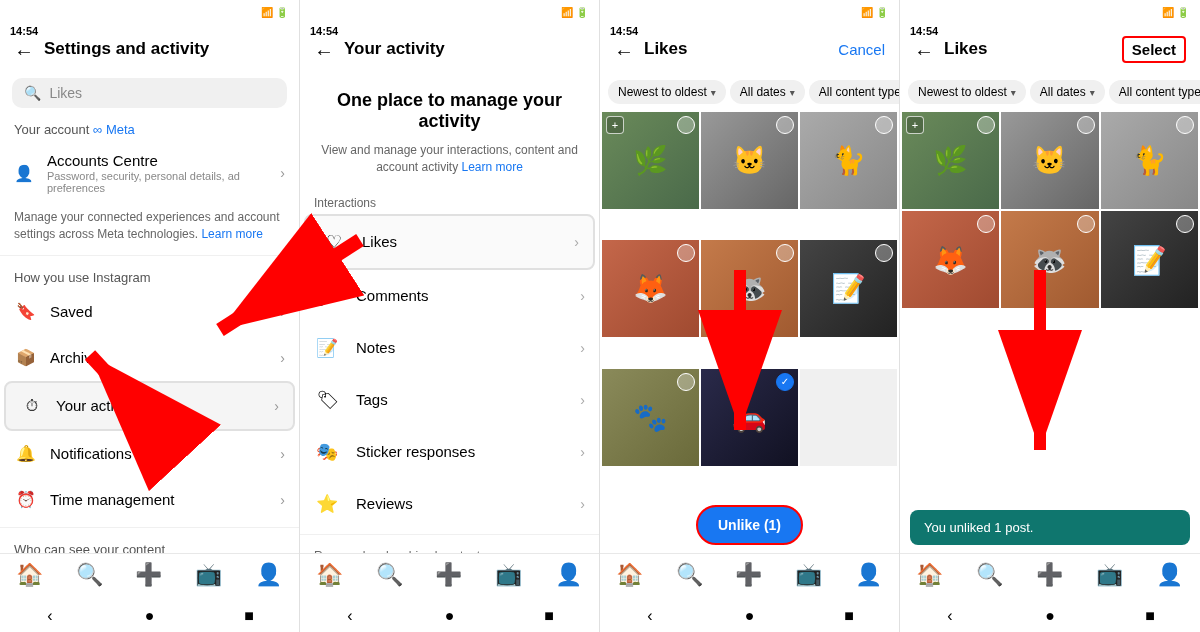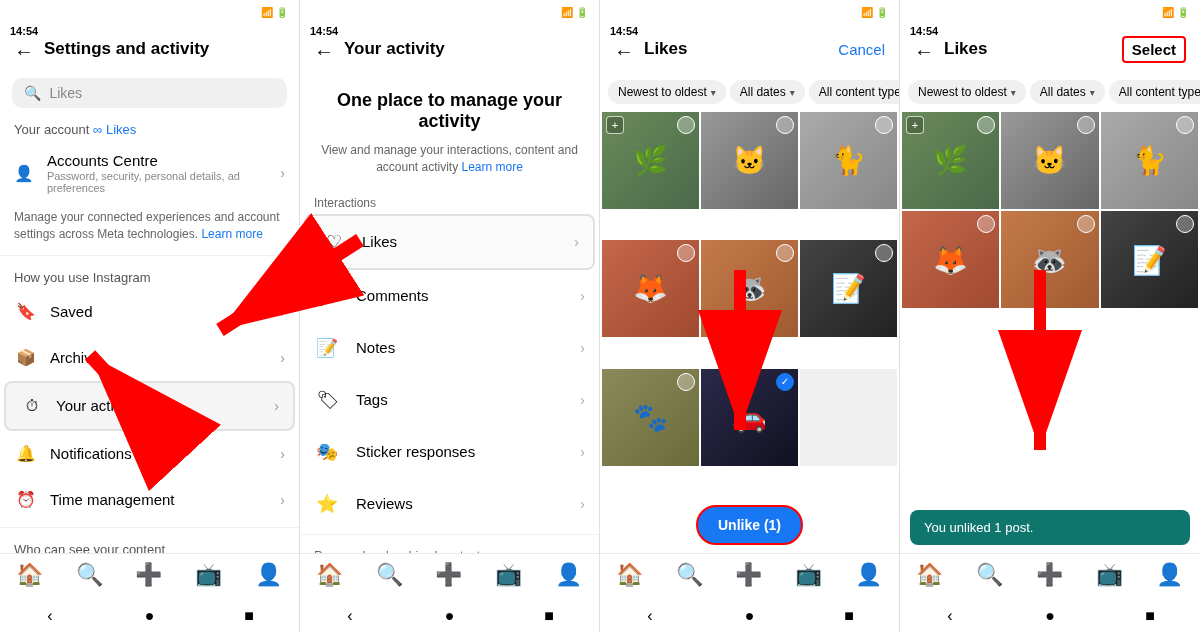--- a/index.html
+++ b/index.html
@@ -354,21 +354,21 @@
 
     <div class="search-box">
       <span>🔍</span>
       <span>Likes</span>
     </div>
 
     <div class="panel-scroll">
 
       <div class="section-label">
         <span>Your account</span>
-        <span class="meta-logo"> ∞ Likes</span>
+        <span class="meta-logo"> ∞ Meta</span>
       </div>
 
       <div class="menu-item">
         <div class="icon">👤</div>
         <div>
           <div class="label">Accounts Centre</div>
           <div class="sublabel">Password, security, personal details, ad preferences</div>
         </div>
         <span class="chevron">›</span>
       </div>

